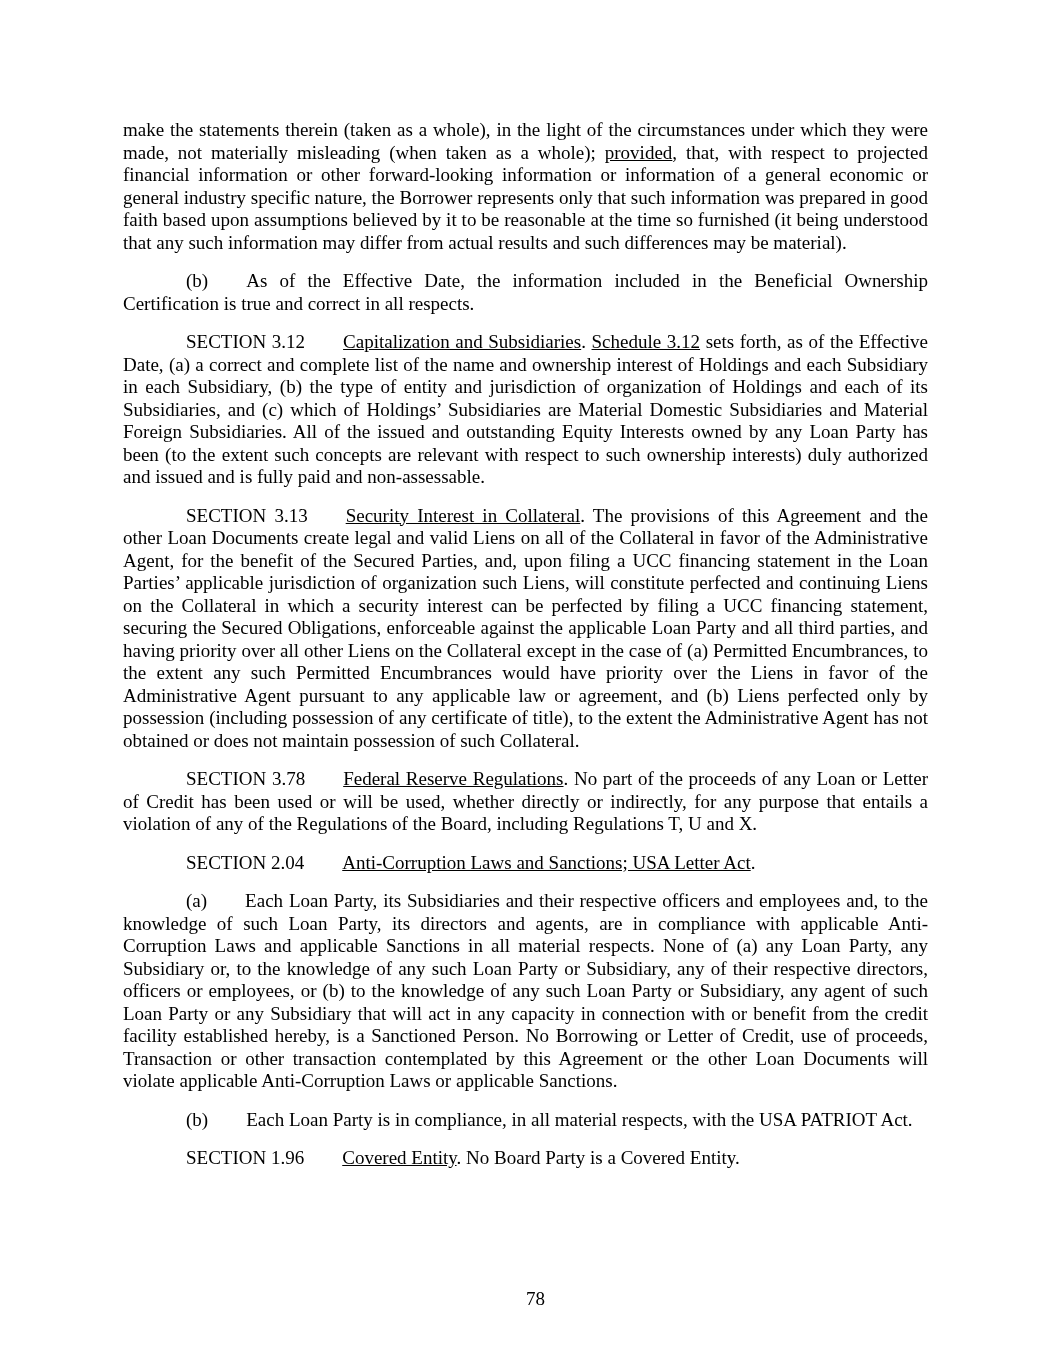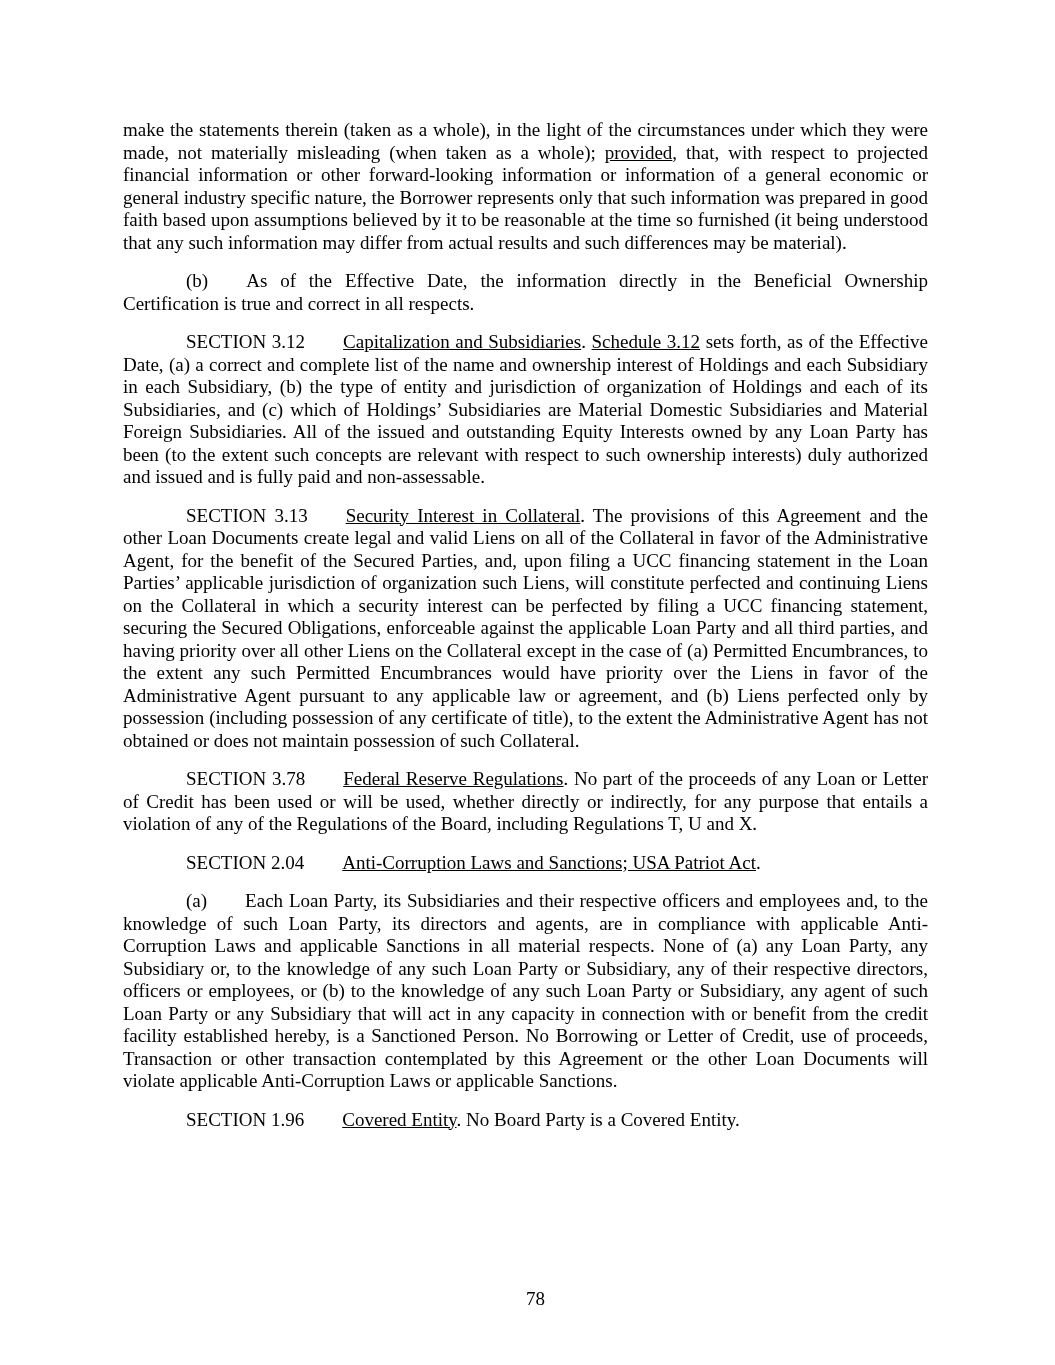--- a/index.html
+++ b/index.html
@@ -43,30 +43,31 @@
     text-align: center;
   }
 </style>
 </head>
 <body>
 
 <div class="page">
 
   <p class="para"><span>make the statements therein (taken as a whole), in the light of the circumstances under which they were made, not materially misleading (when taken as a whole); </span><span class="u">provided</span><span>, that, with respect to projected financial information or other forward-looking information or information of a general economic or general industry specific nature, the Borrower represents only that such information was prepared in good faith based upon assumptions believed by it to be reasonable at the time so furnished (it being understood that any such information may differ from actual results and such differences may be material).</span></p>
 
-  <p class="para indent"><span>(b)</span><span class="tab"></span><span>As of the Effective Date, the information directly in the Beneficial Ownership Certification is true and correct in all respects.</span></p>
+  <p class="para indent"><span>(b)</span><span class="tab"></span><span>As of the Effective Date, the information included in the Beneficial Ownership Certification is true and correct in all respects.</span></p>
 
   <p class="para indent"><span>SECTION 3.12</span><span class="tab"></span><span class="u">Capitalization and Subsidiaries</span><span>.  </span><span class="u">Schedule 3.12</span><span> sets forth, as of the Effective Date, (a) a correct and complete list of the name and ownership interest of Holdings and each Subsidiary in each Subsidiary, (b) the type of entity and jurisdiction of organization of Holdings and each of its Subsidiaries, and (c) which of Holdings’ Subsidiaries are Material Domestic Subsidiaries and Material Foreign Subsidiaries.  All of the issued and outstanding Equity Interests owned by any Loan Party has been (to the extent such concepts are relevant with respect to such ownership interests) duly authorized and issued and is fully paid and non-assessable.</span></p>
 
   <p class="para indent"><span>SECTION 3.13</span><span class="tab"></span><span class="u">Security Interest in Collateral</span><span>.  The provisions of this Agreement and the other Loan Documents create legal and valid Liens on all of the Collateral in favor of the Administrative Agent, for the benefit of the Secured Parties, and, upon filing a UCC financing statement in the Loan Parties’ applicable jurisdiction of organization such Liens, will constitute perfected and continuing Liens on the Collateral in which a security interest can be perfected by filing a UCC financing statement, securing the Secured Obligations, enforceable against the applicable Loan Party and all third parties, and having priority over all other Liens on the Collateral except in the case of (a) Permitted Encumbrances, to the extent any such Permitted Encumbrances would have priority over the Liens in favor of the Administrative Agent pursuant to any applicable law or agreement, and (b) Liens perfected only by possession (including possession of any certificate of title), to the extent the Administrative Agent has not obtained or does not maintain possession of such Collateral.</span></p>
 
   <p class="para indent"><span>SECTION 3.78</span><span class="tab"></span><span class="u">Federal Reserve Regulations</span><span>.  No part of the proceeds of any Loan or Letter of Credit has been used or will be used, whether directly or indirectly, for any purpose that entails a violation of any of the Regulations of the Board, including Regulations T, U and X.</span></p>
 
-  <p class="para indent"><span>SECTION 2.04</span><span class="tab"></span><span class="u">Anti-Corruption Laws and Sanctions; USA Patriot Act</span><span>.</span></p>
+  <p class="para indent"><span>SECTION 2.04</span><span class="tab"></span><span class="u">Anti-Corruption Laws and Sanctions; USA Letter Act</span><span>.</span></p>
 
   <p class="para indent"><span>(a)</span><span class="tab"></span><span>Each Loan Party, its Subsidiaries and their respective officers and employees and, to the knowledge of such Loan Party, its directors and agents, are in compliance with applicable Anti-Corruption Laws and applicable Sanctions in all material respects.  None of (a) any Loan Party, any Subsidiary or, to the knowledge of any such Loan Party or Subsidiary, any of their respective directors, officers or employees, or (b) to the knowledge of any such Loan Party or Subsidiary, any agent of such Loan Party or any Subsidiary that will act in any capacity in connection with or benefit from the credit facility established hereby, is a Sanctioned Person.  No Borrowing or Letter of Credit, use of proceeds, Transaction or other transaction contemplated by this Agreement or the other Loan Documents will violate applicable Anti-Corruption Laws or applicable Sanctions.</span></p>
 
+  <p class="para indent"><span>(b)</span><span class="tab"></span><span>Each Loan Party is in compliance, in all material respects, with the USA PATRIOT Act.</span></p>
 
   <p class="para indent"><span>SECTION 1.96</span><span class="tab"></span><span class="u">Covered Entity</span><span>.  No Board Party is a Covered Entity.</span></p>
 
   <div class="pageno">78</div>
 
 </div>
 
 </body></html>

